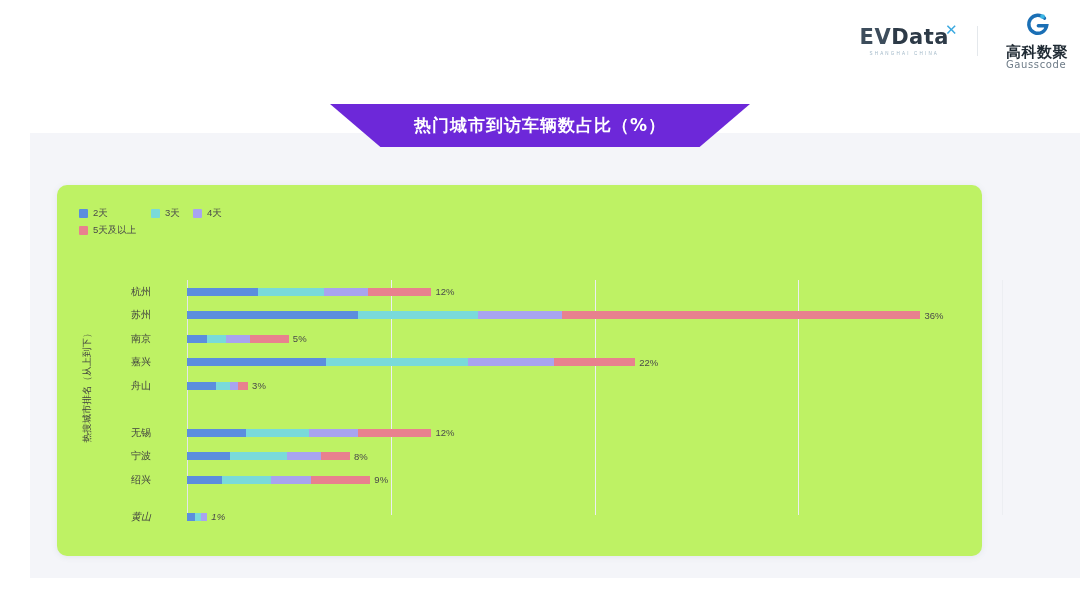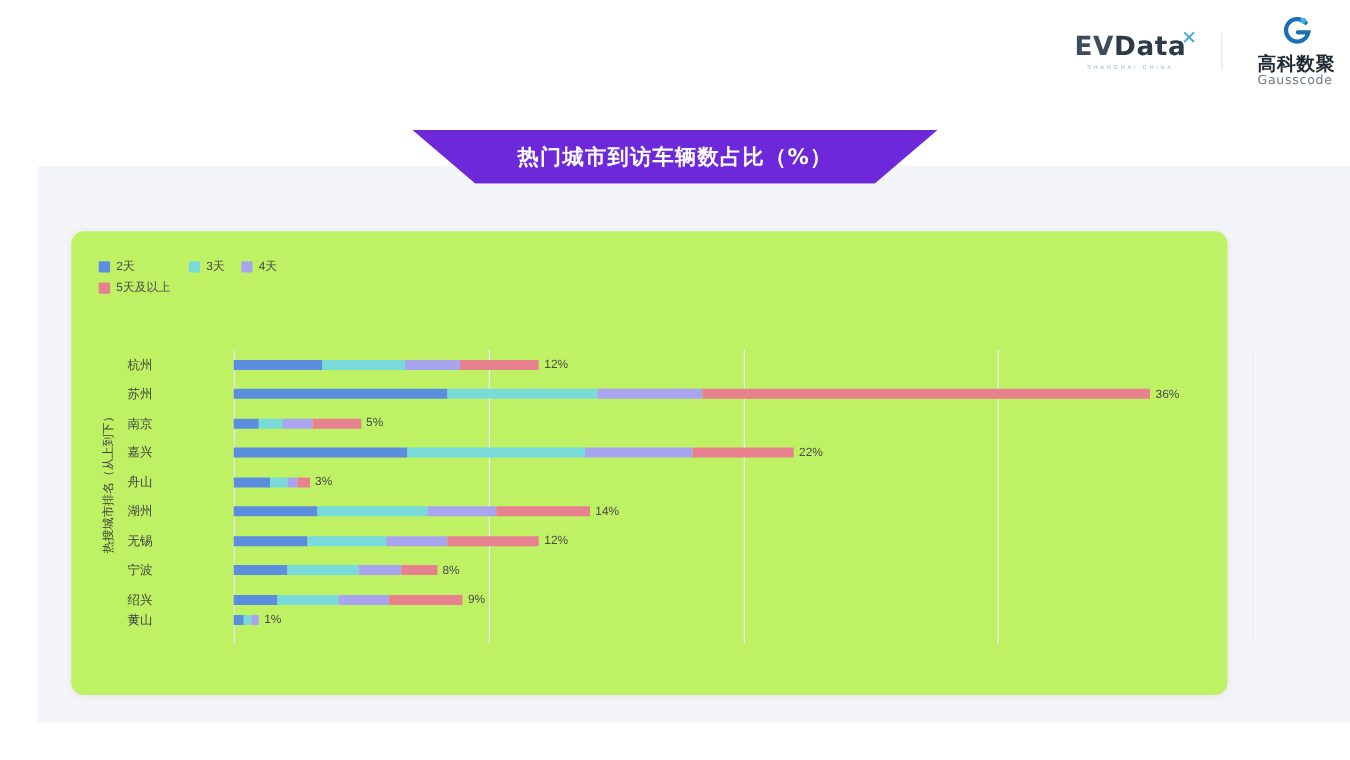--- a/index.html
+++ b/index.html
@@ -107,21 +107,21 @@
   .gridlines { position: absolute; left: 0; top: 0; width: 100%; height: 100%; }
   .gridline {
     position: absolute; top: 0; bottom: 0; width: 1px; background: #eceef2;
   }
   .rows { position: absolute; left: 0; top: 0; width: 100%; height: 100%; }
   .row {
     position: absolute; left: 0; width: 100%; height: 23.5px;
     display: flex; align-items: center;
   }
   .row-label {
-    width: 78px; text-align: left; padding-right: 7px;
+    width: 78px; text-align: center; padding-right: 7px;
     font-size: 10px; color: #3f3f3f; flex: none;
   }
   .bar { height: 8px; display: flex; align-items: stretch; flex: none; }
   .seg { height: 8px; display: block; }
   .bar-value {
     font-size: 9.5px; color: #4a4a4a; margin-left: 4px; white-space: nowrap;
   }
 </style>
 </head>
 <body>
@@ -244,30 +244,20 @@
             <div class="row" style="top: 94px;">
               <div class="row-label">舟山</div>
               <div class="bar">
                 <span class="seg" style="width: 28.525px; background: rgb(91, 142, 222);"></span>
                 <span class="seg" style="width: 14.2625px; background: rgb(121, 218, 218);"></span>
                 <span class="seg" style="width: 8.15px; background: rgb(168, 164, 239);"></span>
                 <span class="seg" style="width: 10.1875px; background: rgb(232, 129, 142);"></span>
               </div>
               <span class="bar-value">3%</span>
             </div>
-            <div class="row" style="top: 117.5px;">
-              <div class="row-label">湖州</div>
-              <div class="bar">
-                <span class="seg" style="width: 67.2375px; background: rgb(91, 142, 222);"></span>
-                <span class="seg" style="width: 87.6125px; background: rgb(121, 218, 218);"></span>
-                <span class="seg" style="width: 55.0125px; background: rgb(168, 164, 239);"></span>
-                <span class="seg" style="width: 75.3875px; background: rgb(232, 129, 142);"></span>
-              </div>
-              <span class="bar-value">14%</span>
-            </div>
             <div class="row" style="top: 141px;">
               <div class="row-label">无锡</div>
               <div class="bar">
                 <span class="seg" style="width: 59.0875px; background: rgb(91, 142, 222);"></span>
                 <span class="seg" style="width: 63.1625px; background: rgb(121, 218, 218);"></span>
                 <span class="seg" style="width: 48.9px; background: rgb(168, 164, 239);"></span>
                 <span class="seg" style="width: 73.35px; background: rgb(232, 129, 142);"></span>
               </div>
               <span class="bar-value">12%</span>
             </div>
@@ -284,21 +274,21 @@
             <div class="row" style="top: 188px;">
               <div class="row-label">绍兴</div>
               <div class="bar">
                 <span class="seg" style="width: 34.6375px; background: rgb(91, 142, 222);"></span>
                 <span class="seg" style="width: 48.9px; background: rgb(121, 218, 218);"></span>
                 <span class="seg" style="width: 40.75px; background: rgb(168, 164, 239);"></span>
                 <span class="seg" style="width: 59.0875px; background: rgb(232, 129, 142);"></span>
               </div>
               <span class="bar-value">9%</span>
             </div>
-            <div class="row" style="top: 204px;">
+            <div class="row" style="top: 225px; font-style: italic;">
               <div class="row-label">黄山</div>
               <div class="bar">
                 <span class="seg" style="width: 8.15px; background: rgb(91, 142, 222);"></span>
                 <span class="seg" style="width: 6.1125px; background: rgb(121, 218, 218);"></span>
                 <span class="seg" style="width: 6.1125px; background: rgb(168, 164, 239);"></span>
               </div>
               <span class="bar-value">1%</span>
             </div>
           </div>
       </div>

